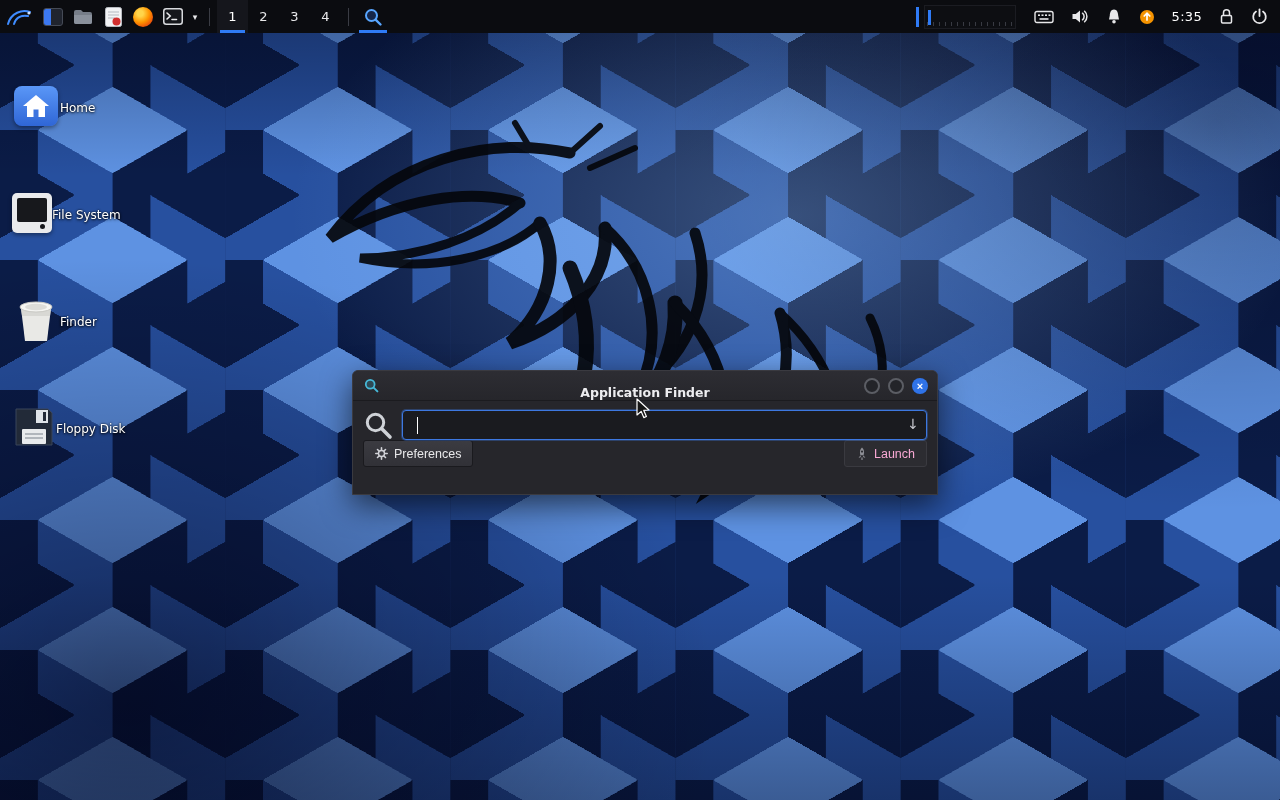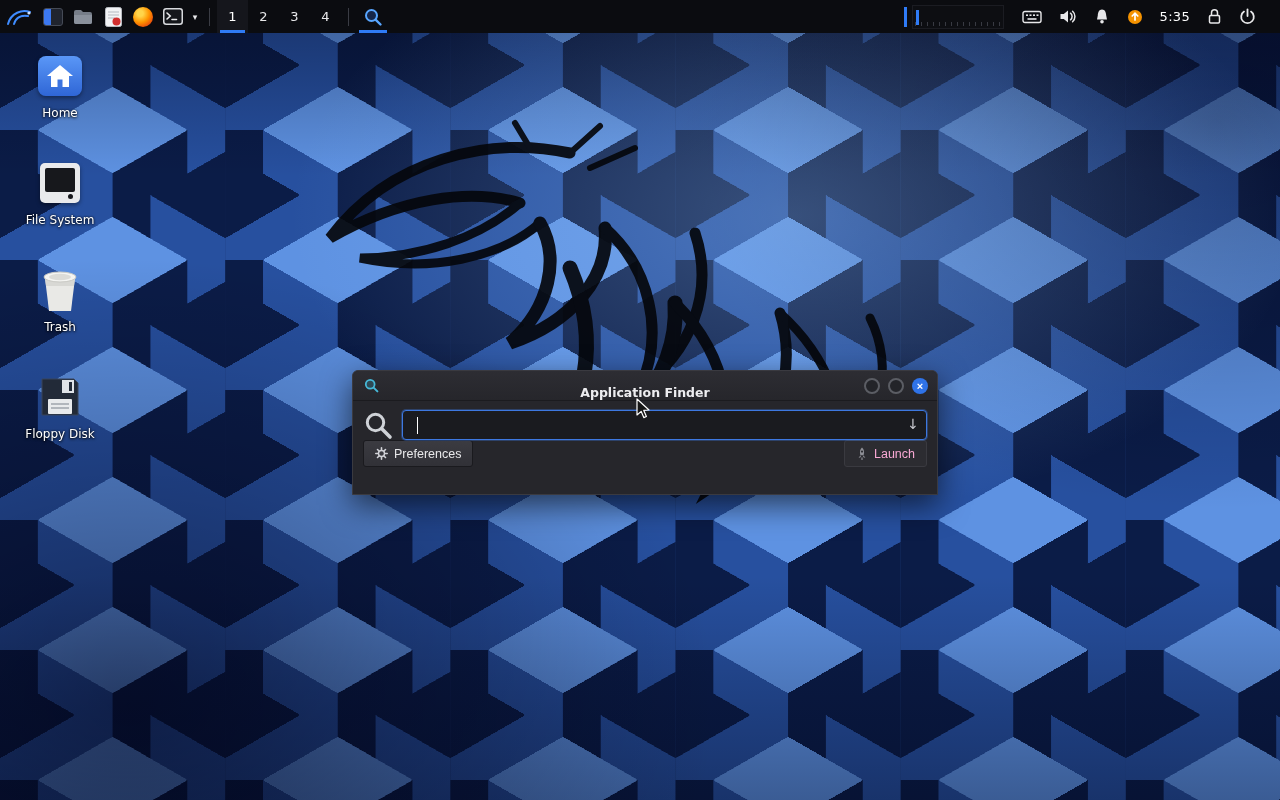--- a/index.html
+++ b/index.html
@@ -44,32 +44,32 @@
   .ws-btn.active::after, .launcher.active::after {
     content:""; position:absolute; left:3px; right:3px; bottom:0; height:3px; background:#2f7bf6;
   }
   .appfinder-btn { width:34px; }
   .spacer { flex:1; }
   .graph-bar { width:3px; height:20px; background:#2f7bf6; margin-right:5px; }
   .sysmon { width:92px; height:24px; background:#0d0e12; border:1px solid #1b1c22; position:relative; margin-right:18px; }
   .sysmon::after { content:""; position:absolute; left:2px; right:2px; bottom:2px; height:4px;
     background:repeating-linear-gradient(90deg,#383a42 0 1px,transparent 1px 6px); }
   .sysmon .mini-bar { position:absolute; left:3px; bottom:3px; width:3px; height:15px; background:#2f7bf6; }
-  .tray { display:flex; align-items:center; gap:17px; padding-right:24px; }
+  .tray { display:flex; align-items:center; gap:17px; padding-right:12px; }
   .tray .p-btn { width:auto; }
   .clock { font-size:13px; color:#fff; letter-spacing:.3px; }
 
   .files-glyph { width:20px; height:18px; background:#20242e; border:1px solid #454a56; border-radius:3px; position:relative; overflow:hidden; }
   .files-glyph::before { content:""; position:absolute; left:0; top:0; bottom:0; width:7px; background:#3c78f0; }
   .firefox-glyph { width:20px; height:20px; border-radius:50%;
     background:radial-gradient(circle at 36% 32%, #ffd54a 0 16%, #ff9500 48%, #e8400c 82%); }
 
   
   .desk-col { position:absolute; left:12px; top:52px; width:96px; z-index:3; }
-  .desk-item { height:107px; display:flex; flex-direction:column; align-items:center; cursor:pointer; }
+  .desk-item { height:107px; display:flex; align-items:center; cursor:pointer; }
   .desk-item .ic { width:48px; height:48px; display:grid; place-items:center; }
   .desk-item .lbl {
     margin-top:7px; font-size:12px; color:#fff; text-align:center; line-height:1.15;
     text-shadow:0 1px 3px rgba(0,0,0,.95), 0 0 2px rgba(0,0,0,.8);
     max-width:96px; white-space:nowrap;
   }
   .home-sq { width:44px; height:40px; border-radius:8px; background:linear-gradient(#5a97f7,#2f66d6);
     display:grid; place-items:center; box-shadow:0 2px 4px rgba(0,0,0,.4); }
   .fs-sq { width:40px; height:40px; border-radius:5px; background:#e9eaec; position:relative; box-shadow:0 2px 4px rgba(0,0,0,.4); }
   .fs-sq::before { content:""; position:absolute; left:5px; top:5px; right:5px; bottom:11px; background:#17181c; border-radius:2px; }
@@ -270,21 +270,21 @@
 
     <div class="desk-item">
       <span class="ic">
         <svg width="44" height="46" viewBox="0 0 44 46">
           <path d="M7,11 L37,11 L33,44 L11,44 Z" fill="#e9e9e6"></path>
           <path d="M7,11 L37,11 L36,19 L8,19 Z" fill="#d8d8d4"></path>
           <ellipse cx="22" cy="10" rx="16" ry="5" fill="#f5f5f2" stroke="#c9c9c4"></ellipse>
           <ellipse cx="22" cy="10" rx="11" ry="3.2" fill="#dcdcd8"></ellipse>
         </svg>
       </span>
-      <span class="lbl">Trash</span>
+      <span class="lbl">Finder</span>
     </div>
 
 
     <div class="desk-item">
       <span class="ic">
         <svg width="44" height="44" viewBox="0 0 44 44">
           <path d="M4,4 H36 L40,8 V40 H4 Z" fill="#222a38" stroke="#39455a"></path>
           <rect x="24" y="5" width="12" height="13" fill="#dfe3e8"></rect>
           <rect x="31" y="7" width="3" height="9" fill="#222a38"></rect>
           <rect x="10" y="24" width="24" height="15" rx="1" fill="#e8eaec"></rect>

